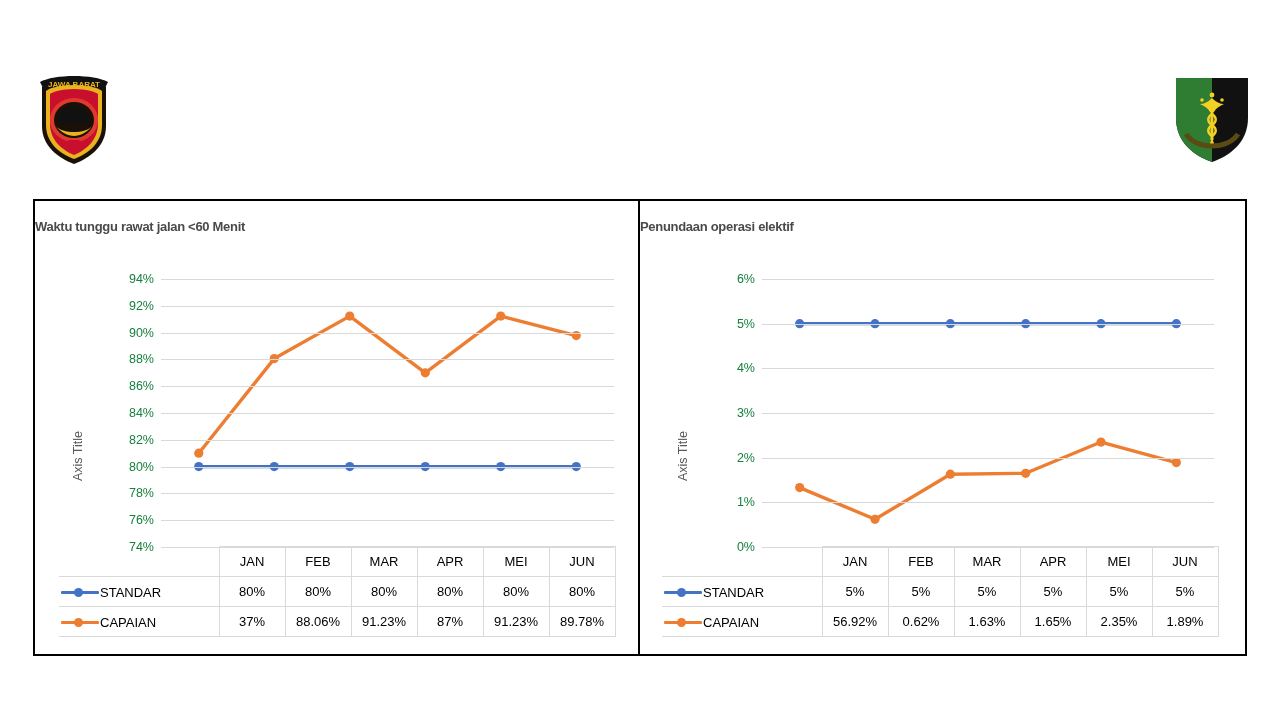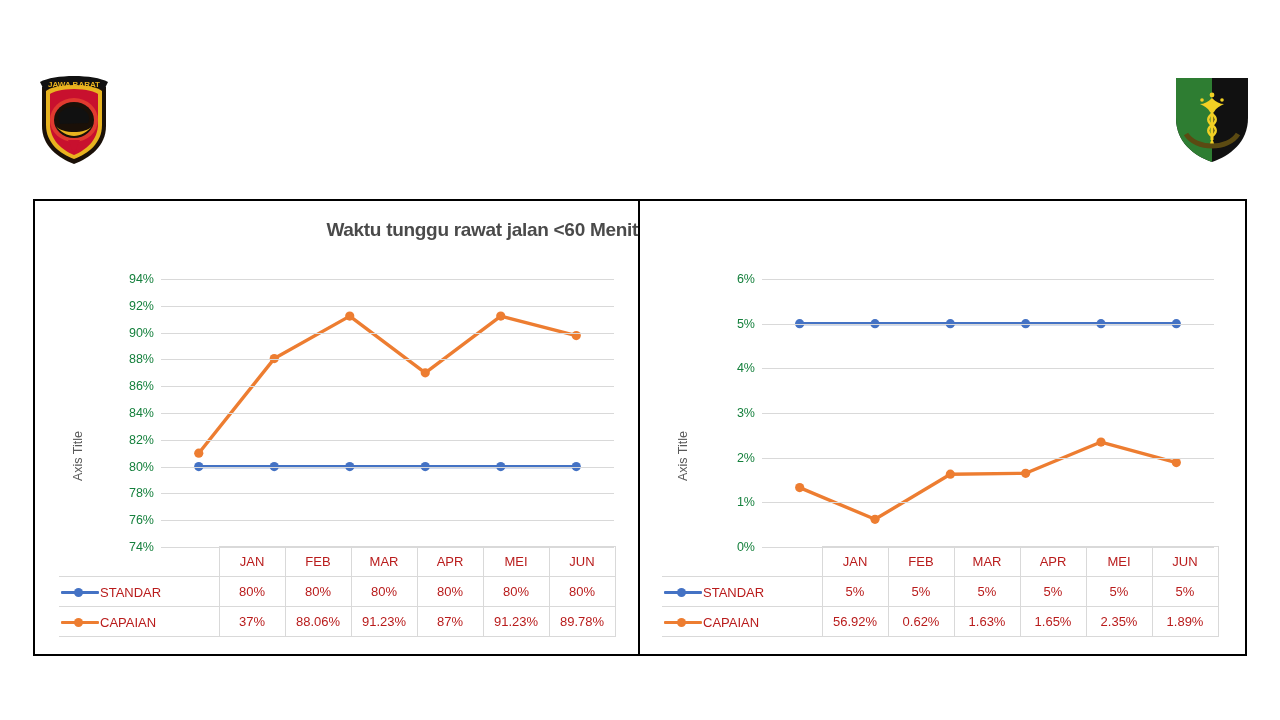--- a/index.html
+++ b/index.html
@@ -64,22 +64,22 @@
     top: 0;
     height: 100%;
   }
   .panel-left  { left: 0px;   width: 603px; }
   .panel-right { left: 605px; width: 607px; }
 
   .chart-title {
     position: absolute;
     left: 0; top: 18px;
     width: 100%;
-    text-align: right;
-    font-size: 19px;
+    text-align: left;
+    font-size: 13px;
     font-weight: bold;
     color: #4a4a4a;
     font-family: "Liberation Sans", sans-serif;
     letter-spacing: -0.3px;
   }
 
   .axis-title {
     position: absolute;
     font-size: 12.5px;
     color: #595959;
@@ -117,21 +117,21 @@
     width: 100%; height: 100%;
     overflow: visible;
   }
 
   
   .data-table {
     position: absolute;
     border-collapse: collapse;
     table-layout: fixed;
     font-size: 13px;
-    color: #b91c1c;
+    color: #000000;
     font-family: "Liberation Sans", sans-serif;
   }
   .data-table td, .data-table th {
     border: 1px solid #d9d9d9;
     text-align: center;
     height: 29px;
     padding: 0;
     font-weight: normal;
     white-space: nowrap;
   }
@@ -300,20 +300,21 @@
             <td>91.23%</td>
             <td>87%</td>
             <td>91.23%</td>
             <td>89.78%</td>
           </tr>
         </tbody>
       </table>
   </div>
 
   <div class="panel panel-right">
+    <div class="chart-title">Penundaan operasi elektif</div>
 
     <div class="axis-title" style="left:36px; top:280px;">Axis Title</div>
 
     <div class="plot" id="plot-1" style="left:122px; top:78px; width:452px; height:268px;">
       <svg class="series-svg" id="svg-1" viewBox="0 0 452 268" preserveAspectRatio="none">
           <polyline points="37.666666666666664,44.66666666666666 113,44.66666666666666 188.33333333333331,44.66666666666666 263.66666666666663,44.66666666666666 339,44.66666666666666 414.3333333333333,44.66666666666666" fill="none" stroke="#4472C4" stroke-width="3.4" stroke-linejoin="round" stroke-linecap="round"></polyline>
           <circle cx="37.666666666666664" cy="44.66666666666666" r="4.6" fill="#4472C4"></circle>
           <circle cx="113" cy="44.66666666666666" r="4.6" fill="#4472C4"></circle>
           <circle cx="188.33333333333331" cy="44.66666666666666" r="4.6" fill="#4472C4"></circle>
           <circle cx="263.66666666666663" cy="44.66666666666666" r="4.6" fill="#4472C4"></circle>

